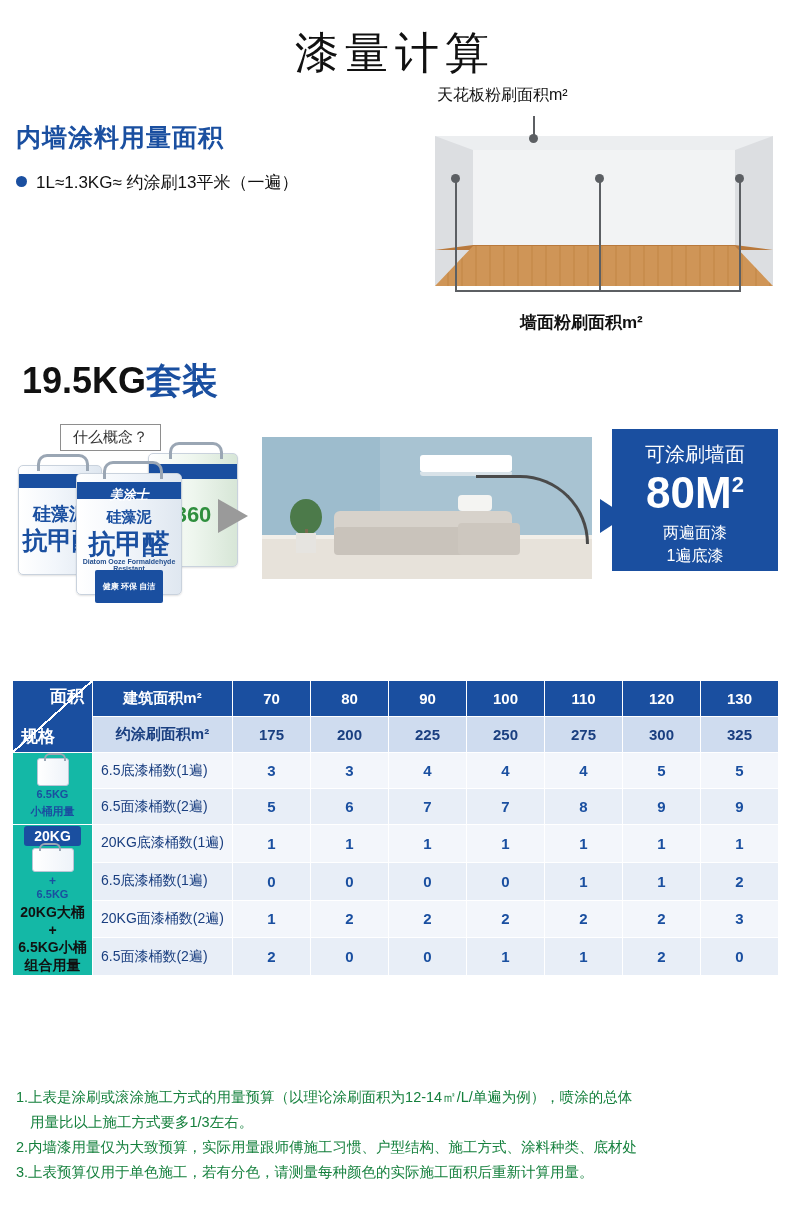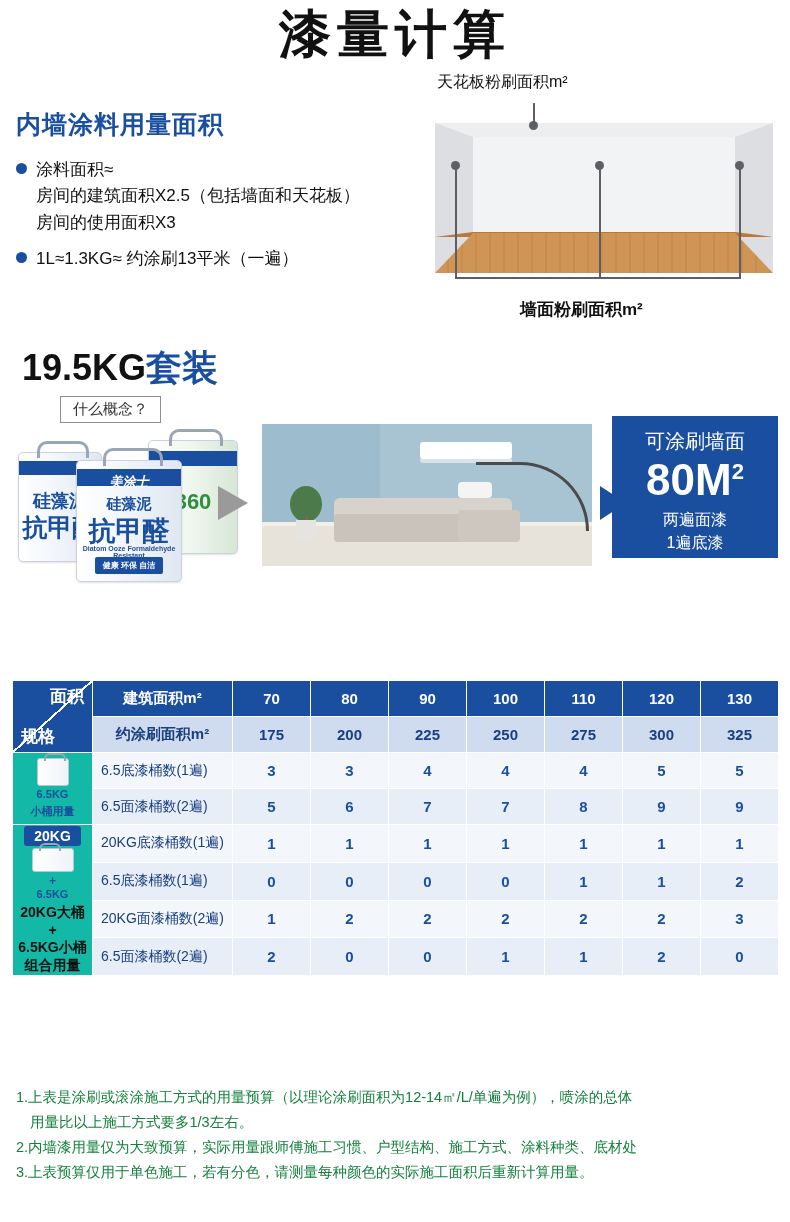--- a/index.html
+++ b/index.html
@@ -5,22 +5,22 @@
   html,body{margin:0;padding:0;}
   body{
     width:790px;height:1222px;background:#ffffff;
     font-family:"Liberation Sans","DejaVu Sans",sans-serif;
     color:#1a1a1a;position:relative;overflow:hidden;
   }
   .page{position:relative;width:790px;height:1222px;}
 
   
   .title{
-    text-align:center;font-size:52px;font-weight:bold;letter-spacing:6px;
-    color:#111;
+    text-align:center;font-size:44px;font-weight:normal;letter-spacing:6px;
+    padding-top:24px;color:#111;
   }
 
   
   .sec1{position:relative;height:260px;}
   .s1-left{position:absolute;left:16px;top:38px;width:400px;}
   .s1-h{
     font-size:25px;font-weight:bold;color:#1a4fa0;margin-bottom:16px;
     letter-spacing:1px;
   }
   .bullet-row{display:flex;margin-bottom:10px;font-size:17px;line-height:1.55;color:#111;}
@@ -70,21 +70,21 @@
   .hline{position:absolute;background:#5c5f63;height:2px;}
 
   
   .sec2{position:relative;height:235px;margin-top:6px;}
   .kg-title{
     position:absolute;left:22px;top:8px;font-size:36px;font-weight:bold;color:#111;
     letter-spacing:0px;
   }
   .kg-title .blue{color:#1a4fa0;}
   .concept{
-    position:absolute;left:60px;top:60px;border:1px solid #8e8e8e;color:#333;
+    position:absolute;left:60px;top:75px;border:1px solid #8e8e8e;color:#333;
     font-size:15px;padding:3px 12px;background:#fff;
   }
   .buckets{position:absolute;left:10px;top:90px;width:245px;height:140px;}
   .bucket{
     position:absolute;border-radius:5px;border:1px solid #c9d2dd;
     background:linear-gradient(90deg,#ffffff 0%,#f2f6fb 45%,#dfe7f0 100%);
     box-shadow:0 1px 2px rgba(0,0,0,.12);
   }
   .bk-band{position:absolute;left:0;right:0;background:#1a4fa0;}
   .bk-txt{
@@ -176,28 +176,20 @@
 <body>
 
 <div class="page">
 
   <div class="title">漆量计算</div>
 
   <div class="sec1">
     <div class="s1-left">
       <div class="s1-h">内墙涂料用量面积</div>
 
-      <div class="bullet-row">
-        <div class="dot"></div>
-        <div class="bullet-txt">
-          <div>涂料面积≈</div>
-          <div>房间的建筑面积X2.5（包括墙面和天花板）</div>
-          <div>房间的使用面积X3</div>
-        </div>
-      </div>
 
       <div class="bullet-row">
         <div class="dot"></div>
         <div class="bullet-txt">
           <div>1L≈1.3KG≈ 约涂刷13平米（一遍）</div>
         </div>
       </div>
     </div>
 
     <div class="room-label-top">天花板粉刷面积m²</div>
@@ -248,21 +240,21 @@
         <div class="bk-txt" style="top:58px;font-size:25px;">抗甲醛</div>
       </div>
 
       <div class="bucket" style="left:66px;top:34px;width:104px;height:120px;z-index:3;">
         <div class="handle" style="left:26px;top:-13px;width:54px;height:15px;"></div>
         <div class="bk-band" style="top:8px;height:17px;background:#1a4fa0;"></div>
         <div class="bk-txt" style="top:12px;color:#fff;font-size:13px;font-style:italic;">美涂士</div>
         <div class="bk-txt" style="top:34px;font-size:15px;">硅藻泥</div>
         <div class="bk-txt" style="top:52px;font-size:27px;">抗甲醛</div>
         <div class="bk-txt" style="top:84px;font-size:7px;color:#25508f;">Diatom Ooze Formaldehyde Resistant</div>
-        <div class="bk-txt" style="top:96px;font-size:8px;color:#fff;background:#1a4fa0;margin:0 18px;padding:3px 0;border-radius:2px;">健康 环保 自洁</div>
+        <div class="bk-txt" style="top:96px;font-size:8px;color:#fff;background:#1a4fa0;margin:0 18px;padding:11px 0;border-radius:2px;">健康 环保 自洁</div>
       </div>
     </div>
 
     <div class="arrow-gray"></div>
 
     <div class="photo">
       <div class="ph-wall"></div>
       <div class="ph-wall2"></div>
       <div class="ph-base"></div>
       <div class="ph-floor"></div>

